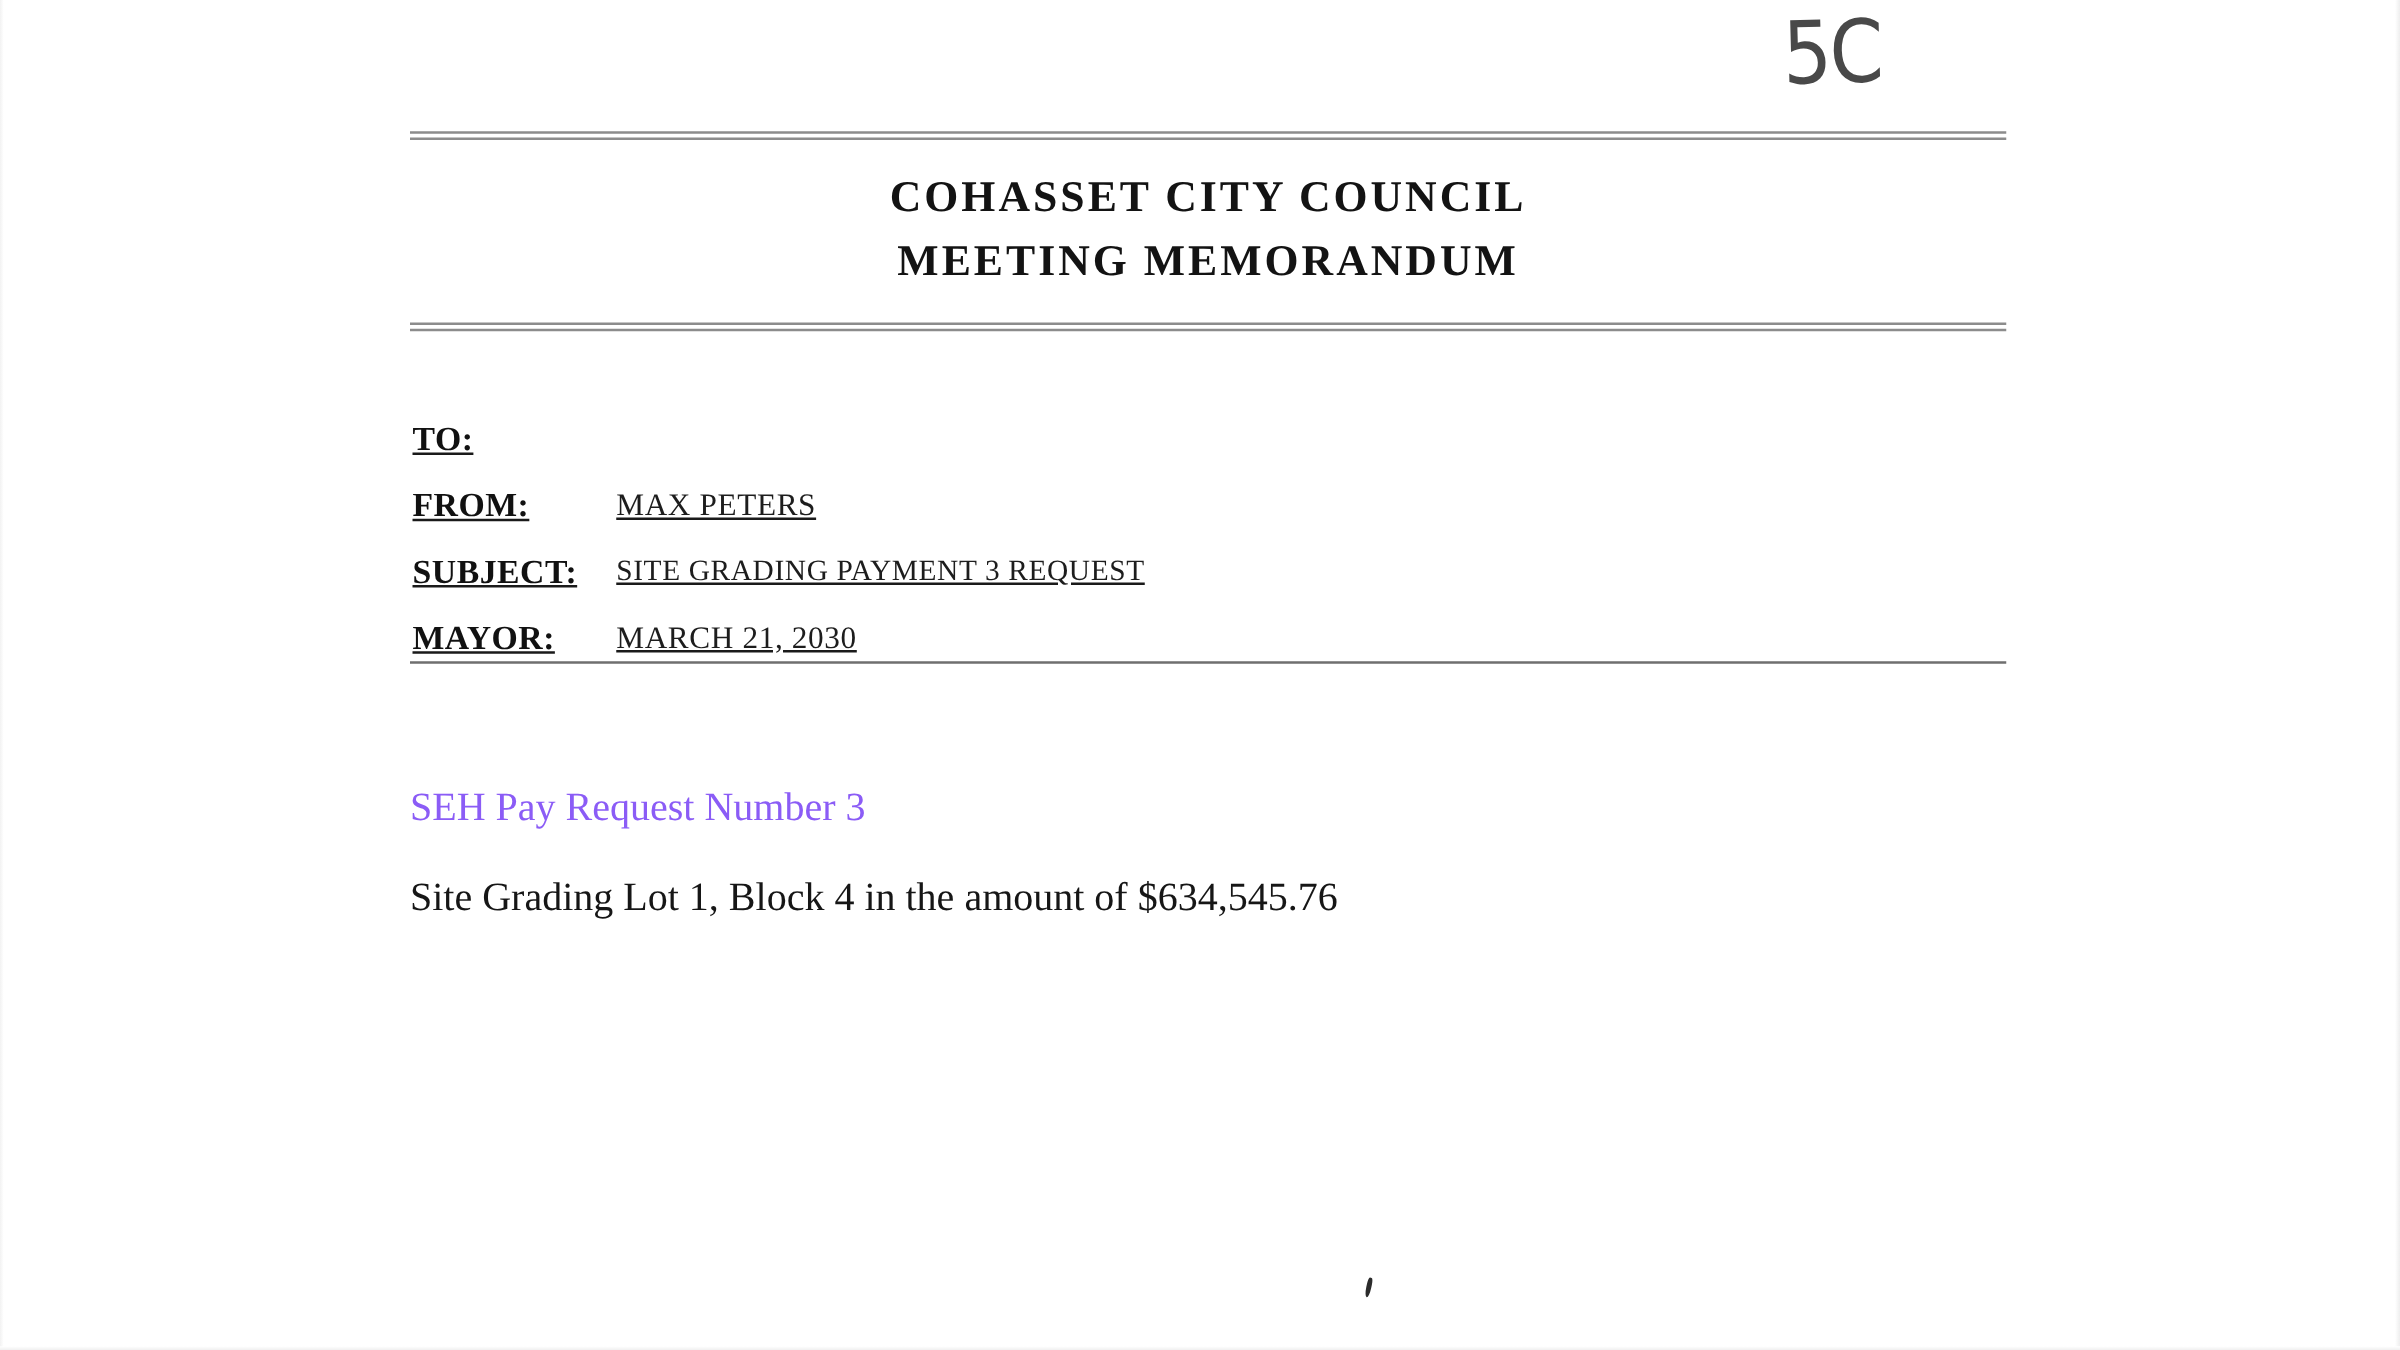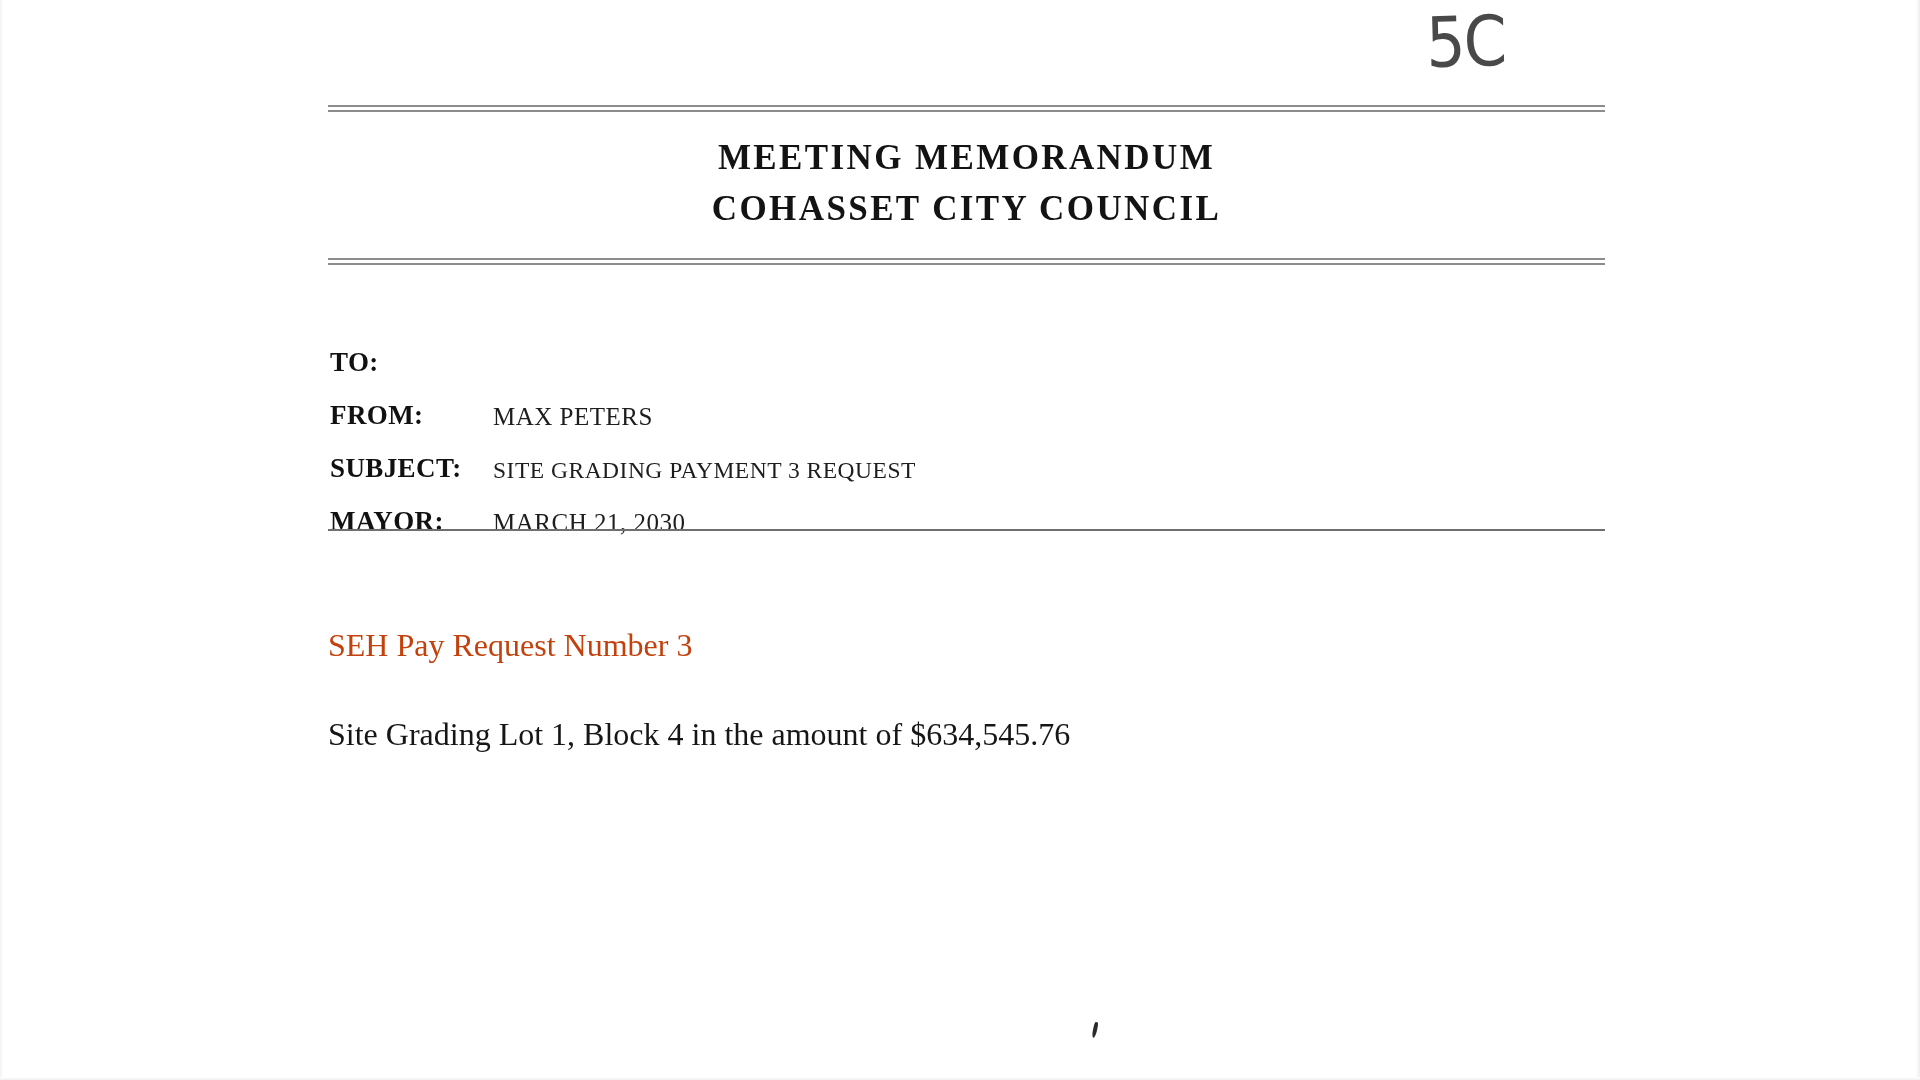--- a/index.html
+++ b/index.html
@@ -119,22 +119,23 @@
 
   
   .memo-fields {
     position: absolute;
     left: 330px;
     top: 325px;
     width: 1000px;
   }
   .memo-row {
     display: flex;
-    align-items: flex-end;
+    align-items: center;
     height: 53px;
+    text-decoration: underline;
   }
   .memo-label {
     width: 163px;
     flex: 0 0 163px;
     font-weight: bold;
     font-size: 27px;
     letter-spacing: 0.4px;
     color: #111111;
   }
   .memo-value {
@@ -150,22 +151,22 @@
   
   .body-block {
     position: absolute;
     left: 328px;
     top: 625px;
     width: 1300px;
   }
   .body-heading {
     font-size: 32px;
     line-height: 40px;
-    color: #c2410c;
-    margin-bottom: 45px;
+    color: #8b5cf6;
+    margin-bottom: 28px;
     white-space: nowrap;
   }
   .body-paragraph {
     font-size: 32px;
     line-height: 48px;
     color: #161616;
     width: 1285px;
   }
   .body-paragraph .line {
     display: block;
@@ -191,22 +192,22 @@
 
   <div class="scan-edge-left"></div>
   <div class="scan-edge-right"></div>
   <div class="scan-edge-bottom"></div>
 
   <div class="handwriting">5C</div>
 
   <div class="rule-double rule-top"></div>
 
   <div class="title-block">
+    <div class="title-line">COHASSET CITY COUNCIL</div>
     <div class="title-line">MEETING MEMORANDUM</div>
-    <div class="title-line">COHASSET CITY COUNCIL</div>
   </div>
 
   <div class="rule-double rule-mid"></div>
 
   <div class="memo-fields">
 
     <div class="memo-row">
       <span class="memo-label">TO:</span>
     </div>
 

